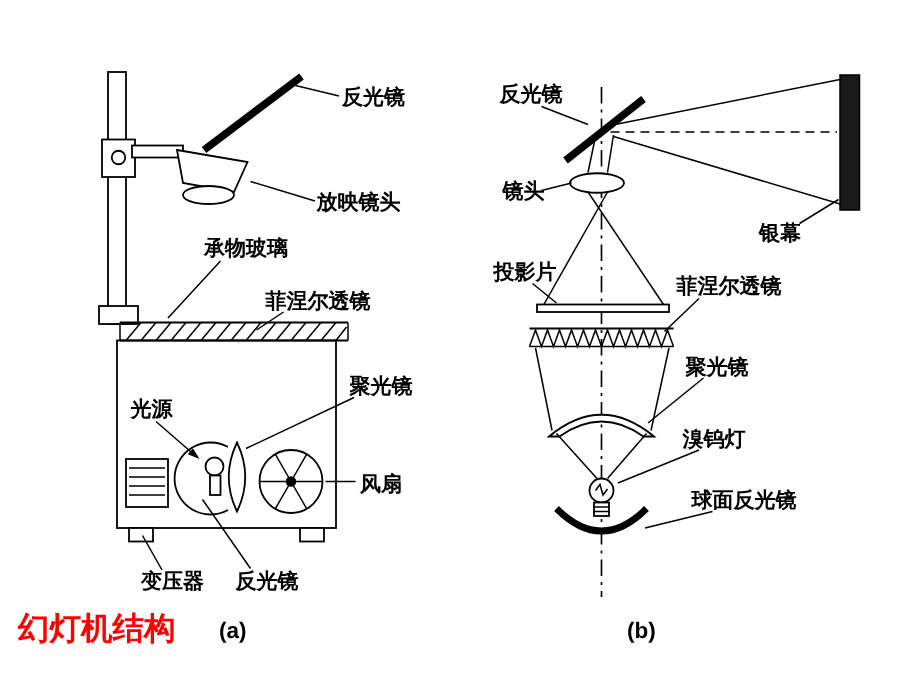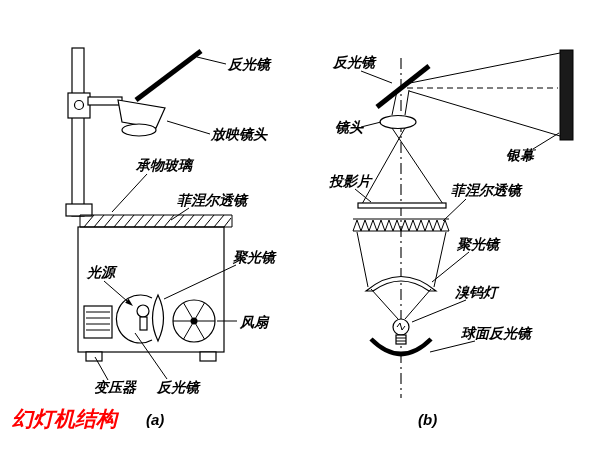--- a/index.html
+++ b/index.html
@@ -2,21 +2,20 @@
 <html><head>
 <meta charset="utf-8">
 <style>
   html,body { margin:0; padding:0; background:#fff; }
   .canvas {
     position:relative;
     width:600px; height:454px;
     background:#ffffff;
     font-family:"Liberation Sans", sans-serif;
     overflow:hidden;
-    font-style:italic;
   }
   svg { display:block; }
   .st   { stroke:#000; stroke-width:1.2; fill:none; }
   .stf  { stroke:#000; stroke-width:1.2; fill:#ffffff; }
   .thin { stroke:#000; stroke-width:1; fill:none; }
   .thick{ stroke:#000; stroke-width:5; fill:none; }
   .arc4 { stroke:#000; stroke-width:4.5; fill:none; }
   .dash    { stroke:#000; stroke-width:1.1; fill:none; stroke-dasharray:6 4; }
   .dashdot { stroke:#000; stroke-width:1.1; fill:none; stroke-dasharray:11 4 2 4; }
   .blk  { fill:#000; }

